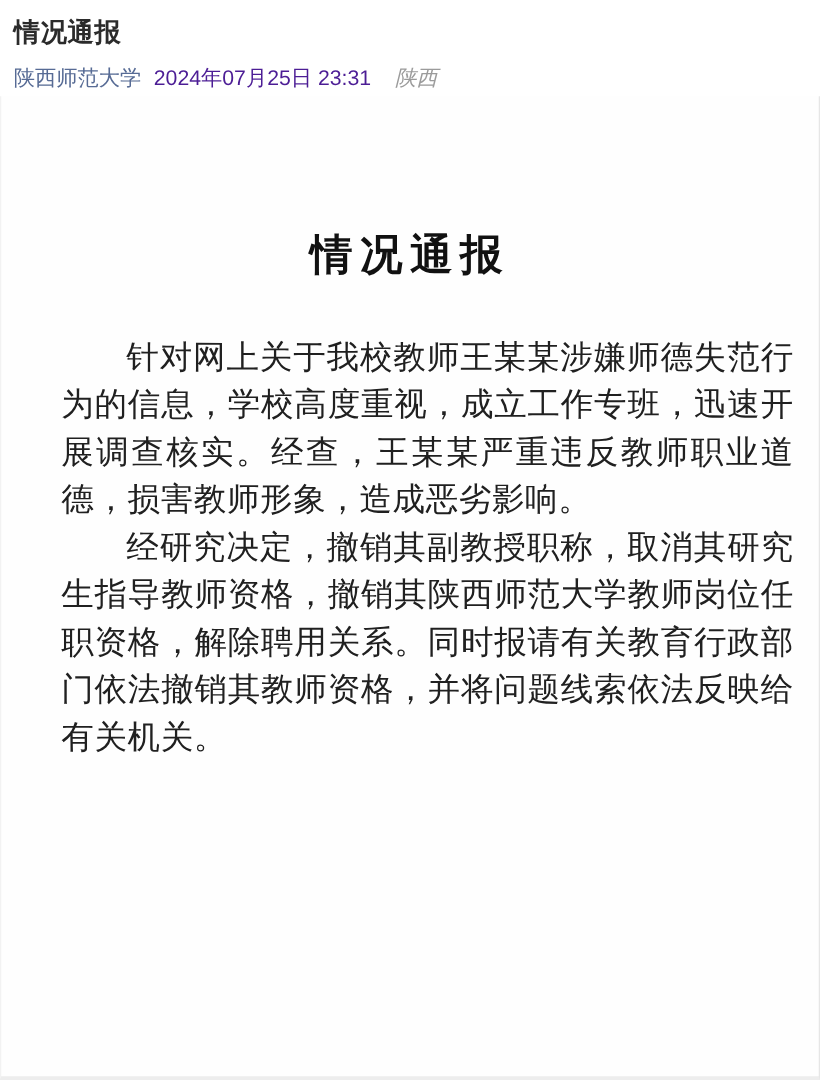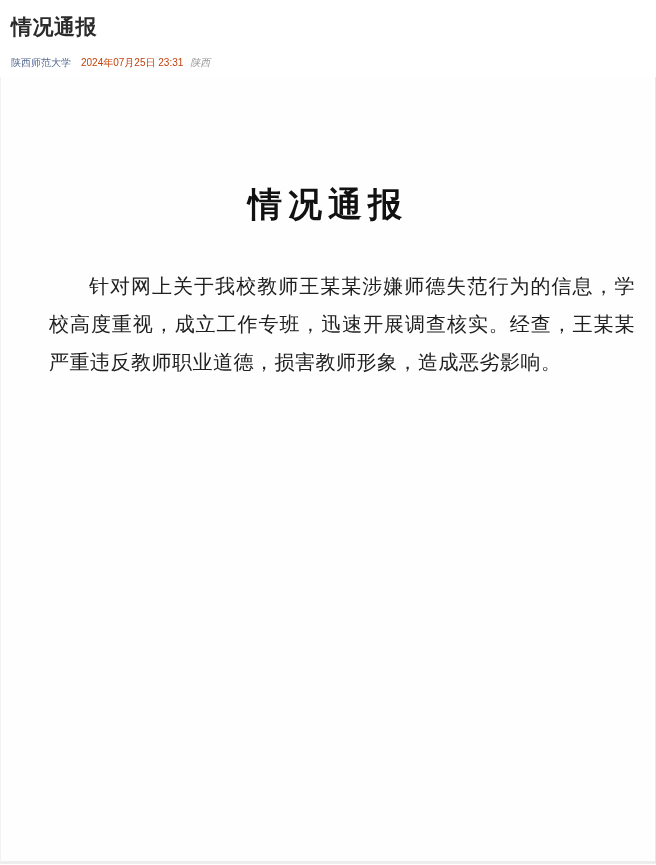--- a/index.html
+++ b/index.html
@@ -15,28 +15,28 @@
   .header { padding: 13px 12px 0 11px; background: #ffffff; }
   .page-title {
     font-size: 21px;
     line-height: 27px;
     font-weight: 600;
     color: #2b2b2b;
     letter-spacing: 0.5px;
   }
   .meta-row {
     margin-top: 13px;
-    font-size: 10px;
+    font-size: 17px;
     line-height: 20px;
     display: flex;
     align-items: flex-end;
     white-space: nowrap;
   }
   .meta-account { color: #576b95; margin-right: 10px; cursor: pointer; }
-  .meta-datetime { color: #c2410c; margin-right: 7px; }
+  .meta-datetime { color: #4c1d95; margin-right: 19px; }
   .meta-location { color: #9b9b9b; font-style: italic; }
 
   
   .scan {
     margin-top: 4px;
     height: 787px;
     background: #fefefe;
     border-left: 1px solid #f2f2f2;
     border-right: 1px solid #e6e6e6;
     border-bottom: 3px solid #ededed;
@@ -51,21 +51,21 @@
     line-height: 40px;
     font-weight: 700;
     letter-spacing: 6px;
     color: #111111;
   }
   .doc-body {
     margin-top: 42px;
     padding: 0 20px 0 48px;
   }
   .doc-body p {
-    font-size: 20px;
+    font-size: 26px;
     line-height: 38px;
     text-indent: 2em;
     text-align: justify;
     text-justify: inter-ideograph;
     letter-spacing: 0.5px;
     color: #202020;
     font-weight: 400;
   }
 </style>
 </head>
@@ -80,17 +80,18 @@
       <span class="meta-datetime">2024年07月25日 23:31</span>
       <span class="meta-location">陕西</span>
     </div>
   </div>
 
   <div class="scan">
     <div class="doc-title">情况通报</div>
 
     <div class="doc-body">
       <p>针对网上关于我校教师王某某涉嫌师德失范行为的信息，学校高度重视，成立工作专班，迅速开展调查核实。经查，王某某严重违反教师职业道德，损害教师形象，造成恶劣影响。</p>
+      <p>经研究决定，撤销其副教授职称，取消其研究生指导教师资格，撤销其陕西师范大学教师岗位任职资格，解除聘用关系。同时报请有关教育行政部门依法撤销其教师资格，并将问题线索依法反映给有关机关。</p>
     </div>
 
   </div>
 
 </div>
 
 </body></html>

